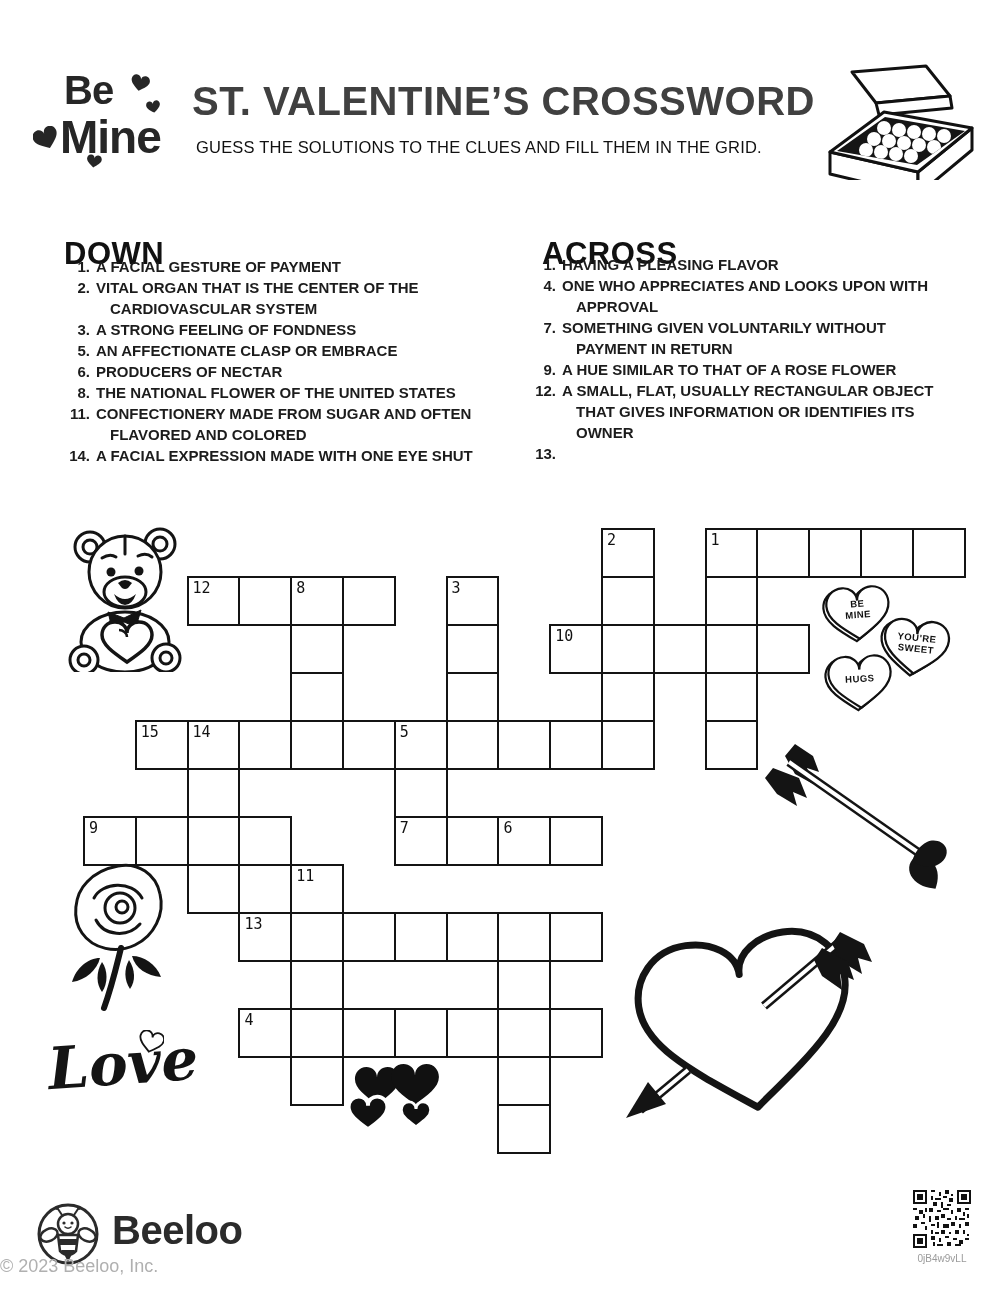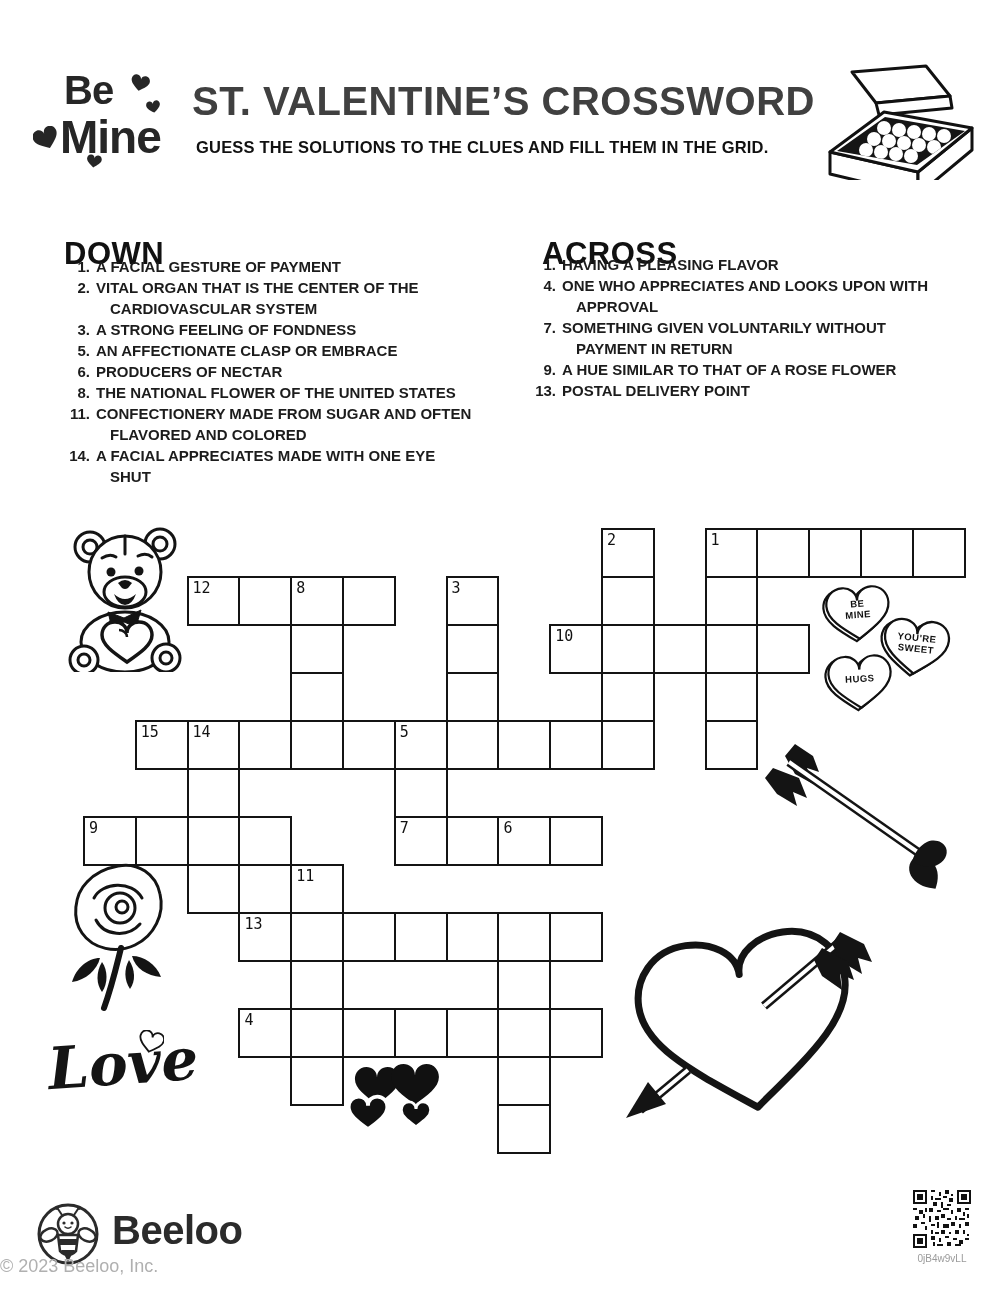--- a/index.html
+++ b/index.html
@@ -3,21 +3,21 @@
 <meta charset="utf-8">
 <style>
   html,body{margin:0;padding:0;background:#fff;}
   .page{position:relative;width:1000px;height:1294px;background:#fff;overflow:hidden;
         font-family:"Liberation Sans",sans-serif;color:#1a1a1a;}
   .abs{position:absolute;}
   
   .logo-be{left:64px;top:68px;font-size:40px;font-weight:bold;letter-spacing:-1px;color:#262626;}
   .logo-mine{left:60px;top:110px;font-size:46px;font-weight:bold;letter-spacing:-1px;color:#262626;}
   .page-title{left:192px;top:56px;width:640px;font-size:40px;font-weight:bold;letter-spacing:.5px;color:#404040;margin-top:23px;}
-  .page-subtitle{left:196px;top:138px;width:640px;font-size:16.5px;font-weight:bold;letter-spacing:.2px;color:#111;}
+  .page-subtitle{left:196px;top:138px;width:640px;font-size:16.5px;font-weight:normal;letter-spacing:.2px;color:#111;}
   
   .clue-head{font-size:31px;font-weight:bold;color:#111;letter-spacing:.5px;}
   #down-head{left:64px;top:210px;}
   #across-head{left:542px;top:210px;}
   .clue-list{display:flex;flex-direction:column;font-size:15px;font-weight:bold;line-height:21px;color:#1c1c1c;}
   #down-list{left:64px;top:256px;width:420px;}
   #across-list{left:530px;top:254px;width:440px;}
   .clue-item{display:flex;align-items:flex-start;}
   .clue-num{width:26px;min-width:26px;text-align:right;margin-right:6px;}
   .clue-text{width:368px;padding-left:14px;text-indent:-14px;}
@@ -117,21 +117,21 @@
       <div class="clue-item">
         <span class="clue-num">8.</span>
         <span class="clue-text">THE NATIONAL FLOWER OF THE UNITED STATES</span>
       </div>
       <div class="clue-item">
         <span class="clue-num">11.</span>
         <span class="clue-text">CONFECTIONERY MADE FROM SUGAR AND OFTEN FLAVORED AND COLORED</span>
       </div>
       <div class="clue-item">
         <span class="clue-num">14.</span>
-        <span class="clue-text">A FACIAL APPRECIATES MADE WITH ONE EYE SHUT</span>
+        <span class="clue-text">A FACIAL EXPRESSION MADE WITH ONE EYE SHUT</span>
       </div>
     </div>
   <h2 class="abs clue-head" id="across-head">ACROSS</h2>
   <div class="abs clue-list" id="across-list">
       <div class="clue-item">
         <span class="clue-num">1.</span>
         <span class="clue-text">HAVING A PLEASING FLAVOR</span>
       </div>
       <div class="clue-item">
         <span class="clue-num">4.</span>
@@ -139,22 +139,25 @@
       </div>
       <div class="clue-item">
         <span class="clue-num">7.</span>
         <span class="clue-text">SOMETHING GIVEN VOLUNTARILY WITHOUT PAYMENT IN RETURN</span>
       </div>
       <div class="clue-item">
         <span class="clue-num">9.</span>
         <span class="clue-text">A HUE SIMILAR TO THAT OF A ROSE FLOWER</span>
       </div>
       <div class="clue-item">
+        <span class="clue-num">12.</span>
+        <span class="clue-text">A SMALL, FLAT, USUALLY RECTANGULAR OBJECT THAT GIVES INFORMATION OR IDENTIFIES ITS OWNER</span>
+      </div>
+      <div class="clue-item">
         <span class="clue-num">13.</span>
-        <span class="clue-text">POSTAL DELIVERY POINT</span>
       </div>
     </div>
 
   <div id="grid">
       <div class="cell" style="left: 601px; top: 528px; width: 53.8px; height: 50px;">
         <span class="num">2</span>
       </div>
       <div class="cell" style="left: 704.6px; top: 528px; width: 53.8px; height: 50px;">
         <span class="num">1</span>
       </div>

